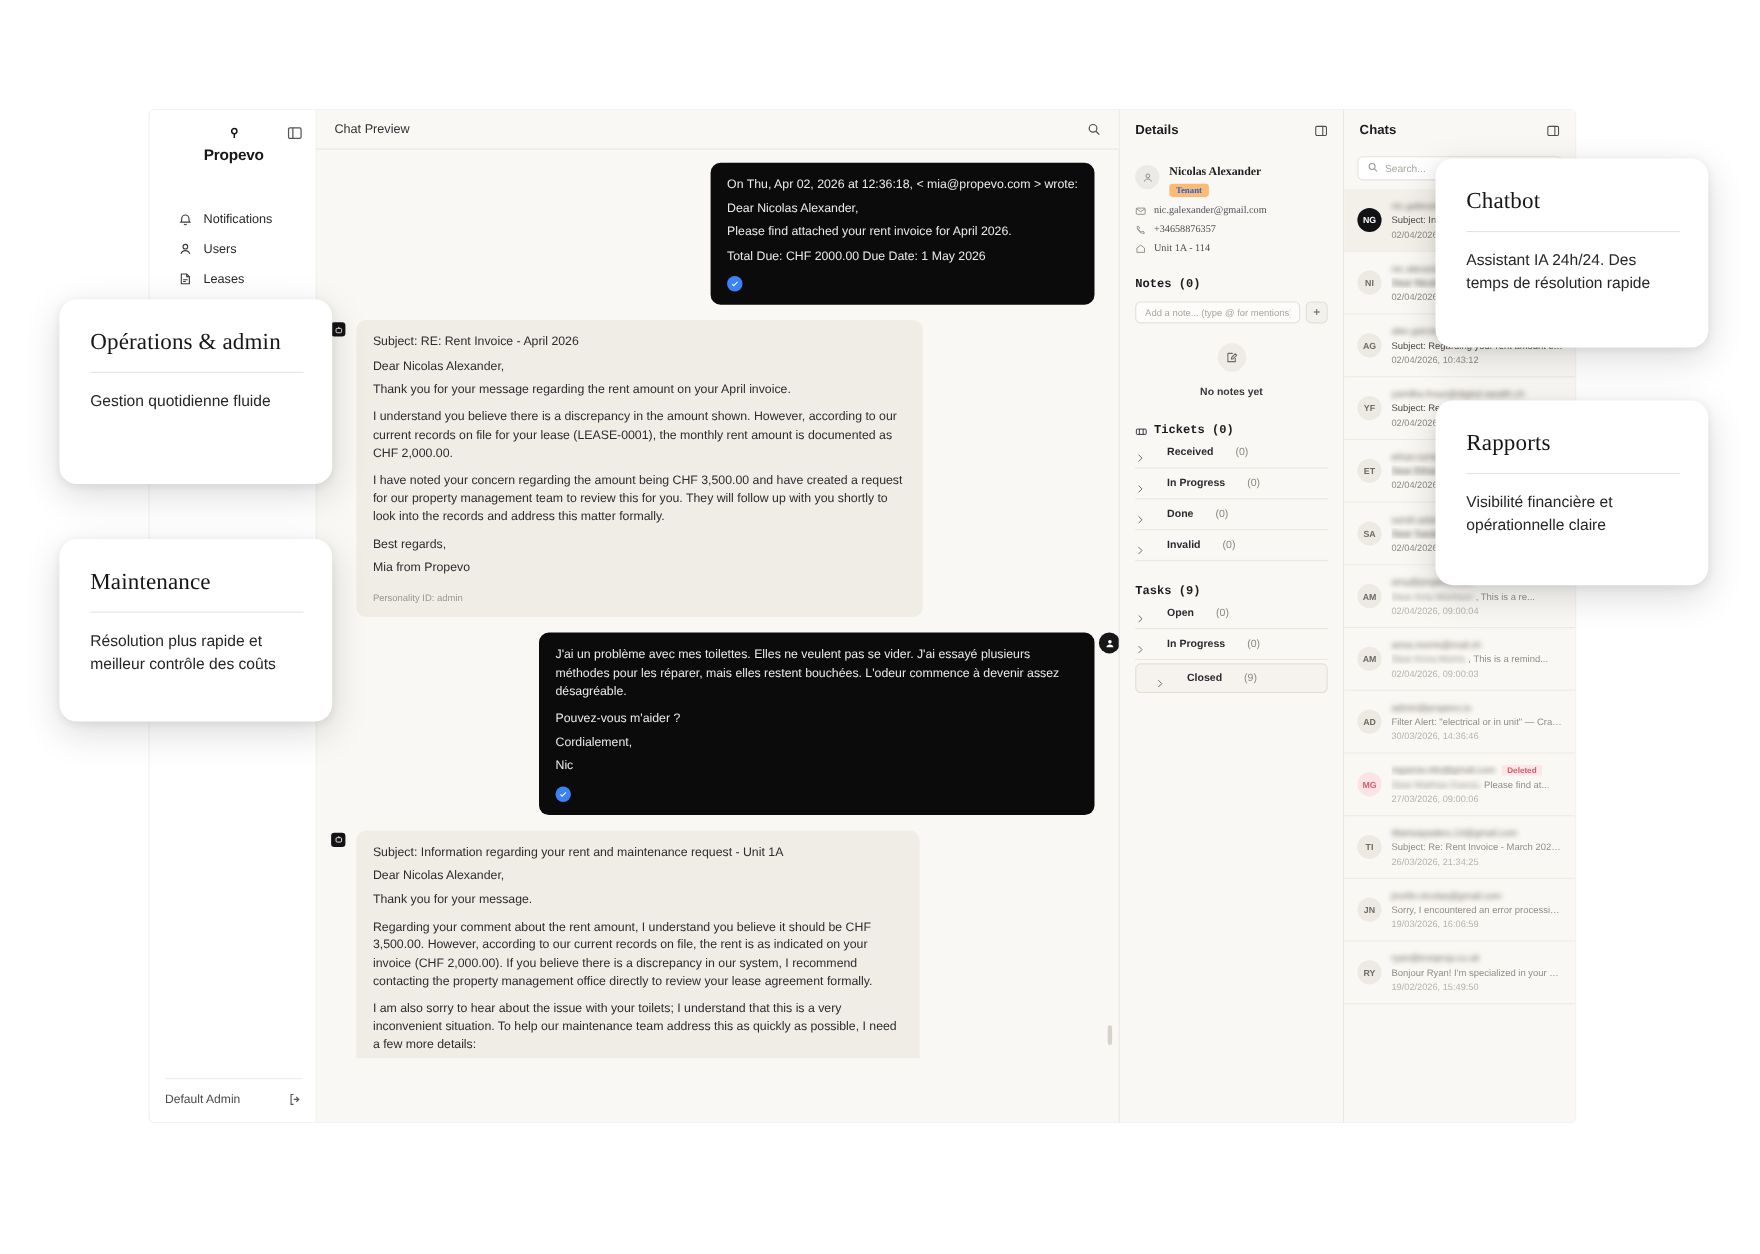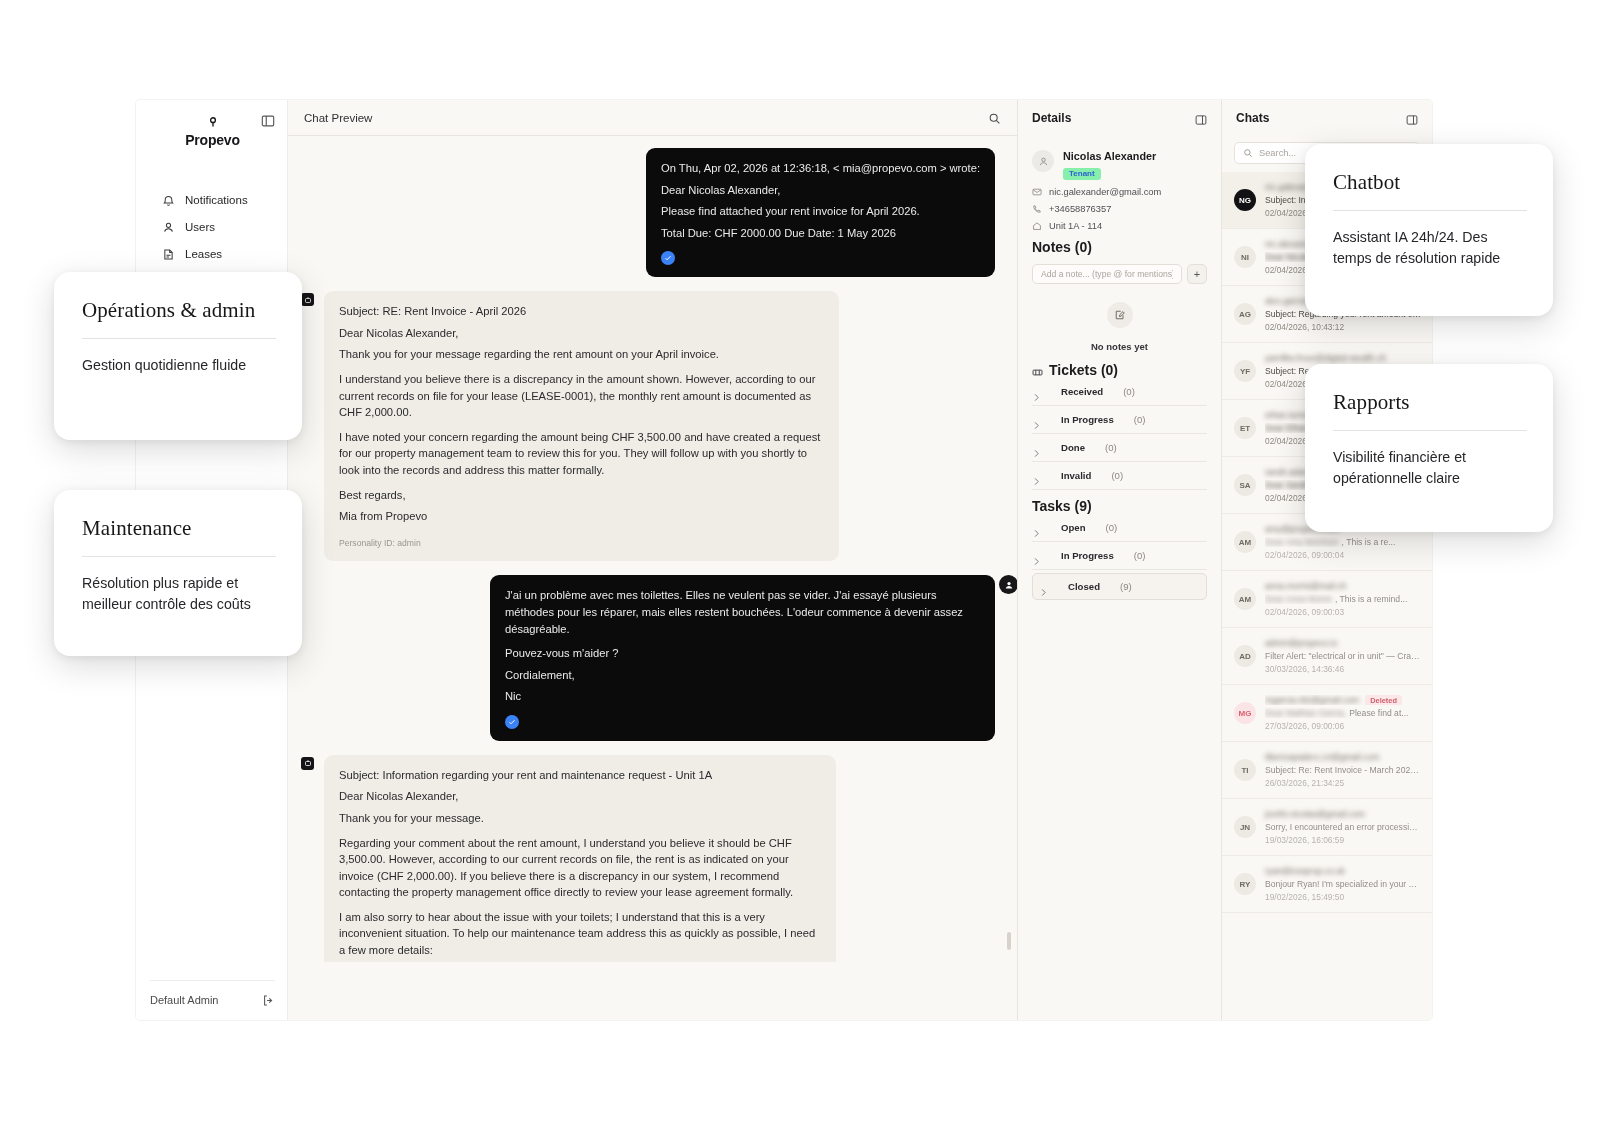--- a/index.html
+++ b/index.html
@@ -152,45 +152,45 @@
     background: #faf8f4;
     border-right: 1px solid #e8e5e0;
   }
   .details-head {
     height: 36px; display: flex; align-items: center;
     justify-content: space-between; padding: 0 14px;
   }
   .details-title { font-size: 12px; font-weight: bold; color: #1c1c1f; }
   .details-head-ic { width: 12px; height: 12px; color: #4d4d52; cursor: pointer; }
 
-  .contact { padding: 14px 14px 0 14px; }
+  .contact { padding: 14px 14px 0 14px; font-family: Liberation Serif, serif; }
   .contact-top { display: flex; gap: 9px; align-items: flex-start; }
   .contact-avatar {
     width: 22px; height: 22px; border-radius: 50%;
     background: #eceae6; display: flex; align-items: center; justify-content: center;
     flex: none;
   }
   .contact-avatar svg { width: 11px; height: 11px; color: #8e8a84; }
   .contact-name { font-size: 10.8px; font-weight: bold; color: #1c1c1f; }
   .tenant-badge {
     display: inline-block; margin-top: 4px;
-    background: #86efac; color: #2b62d4;
+    background: #fdba74; color: #2b62d4;
     font-size: 8px; font-weight: bold;
     padding: 1.5px 6px; border-radius: 3px;
   }
   .contact-line {
     display: flex; align-items: center; gap: 7px;
     margin-top: 7px; font-size: 9.3px; color: #4f4f54;
   }
   .contact-line .ic { width: 10px; height: 10px; color: #8a867f; flex: none; }
 
   .sec-title {
-    font-size: 14px; font-weight: bold; color: #1c1c1f;
-    padding: 0 14px; margin-top: 8px;
-    display: flex; align-items: center; gap: 6px;
+    font-size: 11px; font-weight: bold; color: #1c1c1f;
+    padding: 0 14px; margin-top: 22px;
+    display: flex; align-items: center; gap: 6px; font-family: Liberation Mono, monospace;
   }
   .sec-title .ic { width: 11px; height: 11px; color: #33333a; }
 
   .note-row { display: flex; gap: 5px; padding: 0 14px; margin-top: 9px; }
   .note-input {
     flex: 1; height: 20px;
     border: 1px solid #e3dfd8; border-radius: 5px; background: #fdfcfa;
     font-size: 8.6px; color: #2b2b2e; padding: 0 8px;
     font-family: "Liberation Sans", sans-serif;
   }
@@ -214,21 +214,21 @@
     display: flex; align-items: flex-end; gap: 20px;
     margin: 0 14px; padding: 8px 0;
     border-bottom: 1px solid #eae6e0;
     cursor: pointer;
   }
   .acc-row .chev { width: 9px; height: 9px; color: #6a6a70; flex: none; }
   .acc-label { font-size: 9.6px; font-weight: bold; color: #2a2a2e; }
   .acc-count { font-size: 9.6px; color: #8c8880; }
   .acc-row.boxed {
     border: 1px solid #e2ded7; border-radius: 5px;
-    background: #f6f3ee; padding: 7px 6px; margin-top: 3px;
+    background: #f6f3ee; padding: 7px 17px; margin-top: 3px;
   }
 
   
   .chats-col {
     position: absolute; left: 1086px; top: 0;
     width: 210px; height: 920px;
     background: #faf8f4;
   }
   .chats-head {
     height: 36px; display: flex; align-items: center;

